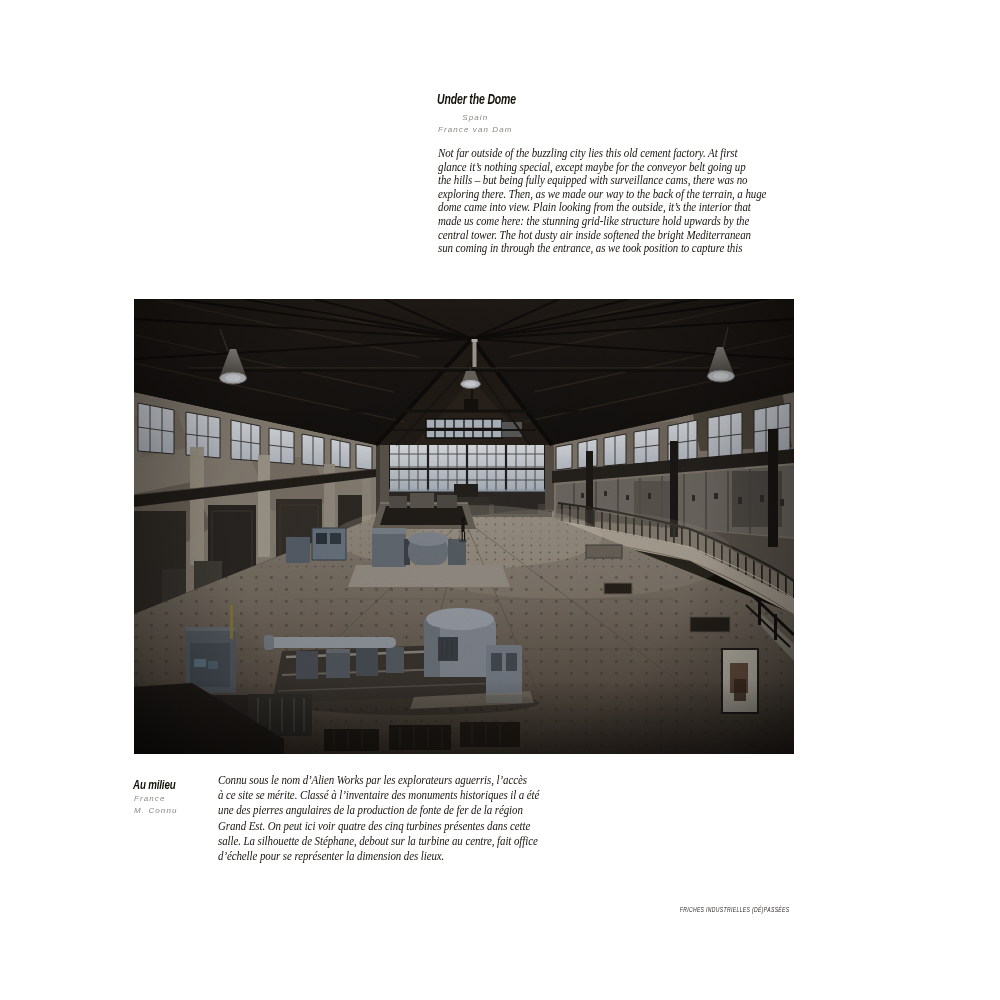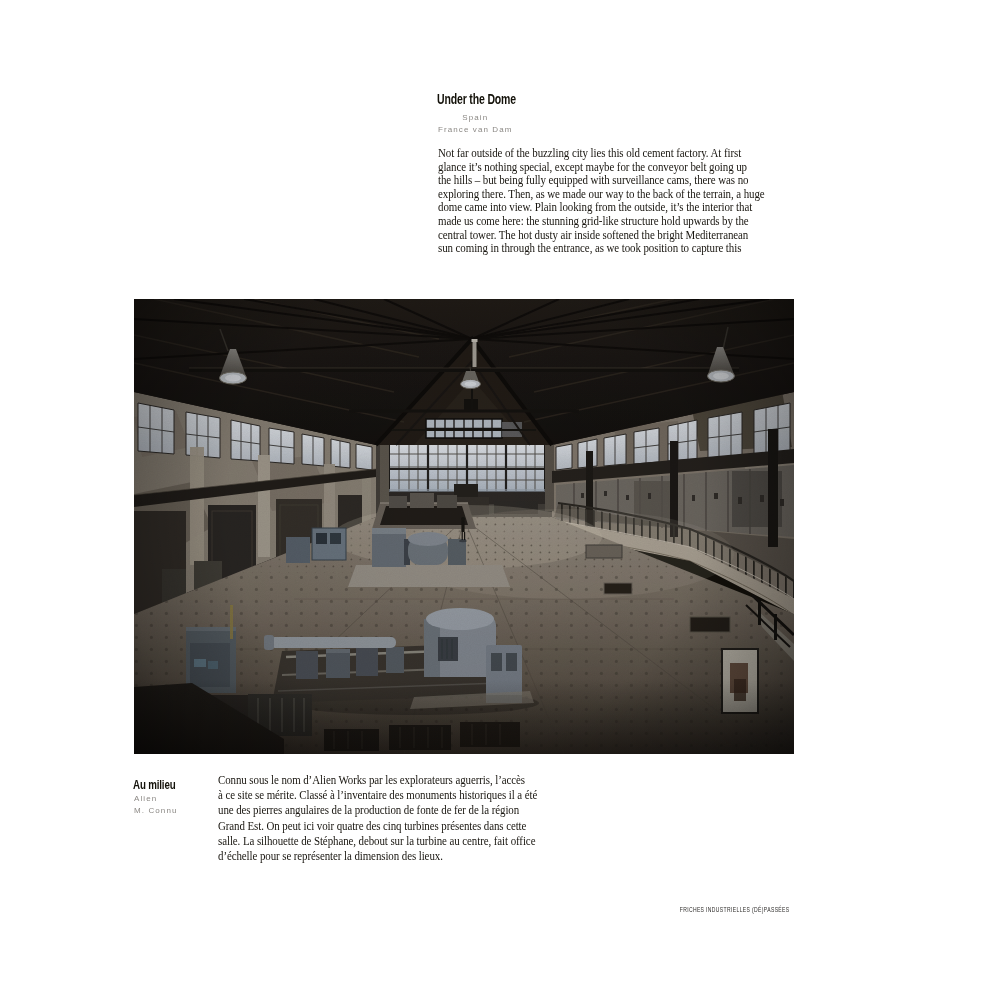--- a/index.html
+++ b/index.html
@@ -1,19 +1,19 @@
 <!DOCTYPE html>
 <html><head>
 <meta charset="utf-8">
 <style>
   * { margin:0; padding:0; box-sizing:border-box; }
   html,body { background:#ffffff; }
   .page {
     position:relative; width:842px; height:1000px; background:#ffffff;
-    font-family:"Liberation Serif", serif; overflow:hidden;
+    font-family:"Liberation Serif", serif; overflow:hidden;font-style:italic;
   }
   .vrule { position:absolute; left:859px; top:57px; width:2px; height:891px; background:#e2e2e2; }
 
   .headline {
     position:absolute; font-family:"Liberation Sans", sans-serif; font-weight:bold;
     color:#131109; white-space:nowrap; line-height:1;
   }
   .headline > span { display:inline-block; transform-origin:0 50%; letter-spacing:-0.2px; }
   #title-top { left:437px; top:92px; font-size:14px; }
   #title-top > span { transform:scaleX(0.75); }
@@ -488,21 +488,21 @@
 
       <rect width="660" height="455" fill="#273042" opacity="0.05"></rect>
       <rect x="0" y="380" width="660" height="75" fill="url(#bottomShade)"></rect>
       <rect width="660" height="455" fill="url(#vigG)"></rect>
       <rect width="660" height="455" filter="url(#grain)" opacity="0.06"></rect>
     </svg>
   </figure>
 
   <div class="headline" id="title-bottom"><span>Au milieu</span></div>
   <div class="meta" id="meta-bottom">
-    <div>Alien</div>
+    <div>France</div>
     <div>M. Connu</div>
   </div>
   <div class="body-text" id="body-bottom">Connu sous le nom d’Alien Works par les explorateurs aguerris, l’accès
 à ce site se mérite. Classé à l’inventaire des monuments historiques il a été
 une des pierres angulaires de la production de fonte de fer de la région
 Grand Est. On peut ici voir quatre des cinq turbines présentes dans cette
 salle. La silhouette de Stéphane, debout sur la turbine au centre, fait office
 d’échelle pour se représenter la dimension des lieux.</div>
 
   <div id="footer"><span>FRICHES INDUSTRIELLES (DÉ)PASSÉES</span></div>

